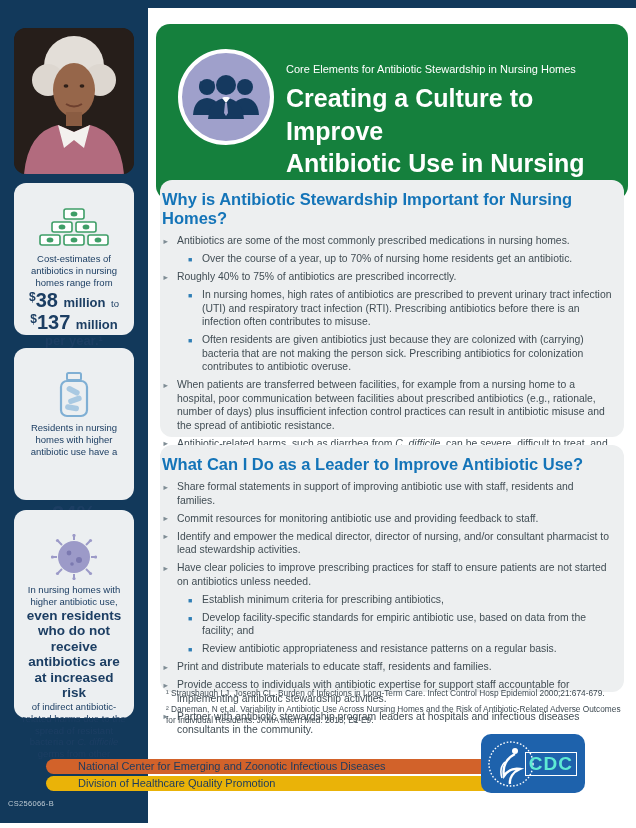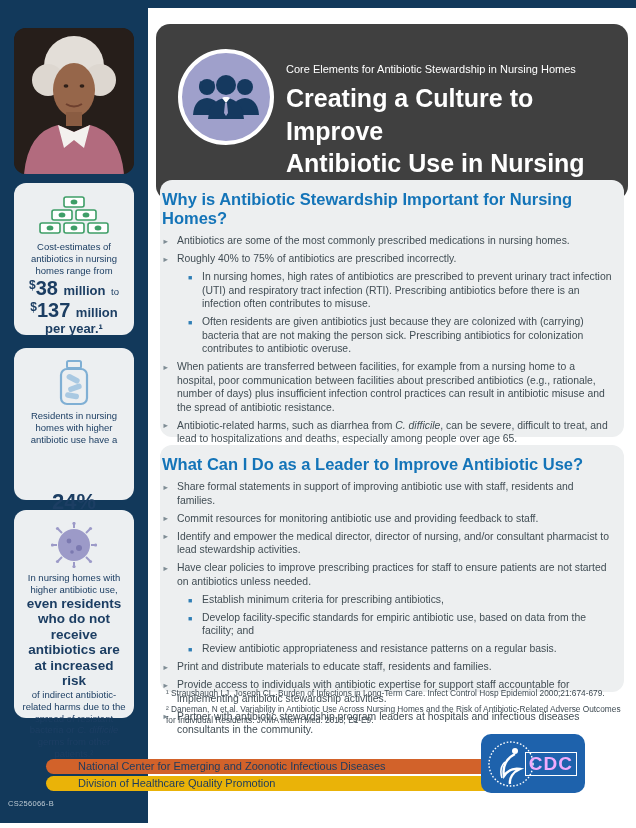--- a/index.html
+++ b/index.html
@@ -4,37 +4,37 @@
 <style>
   html,body{margin:0;padding:0;}
   body{width:636px;height:828px;position:relative;background:#fff;
        font-family:"Liberation Sans",sans-serif;overflow:hidden;}
 
   .topstrip{position:absolute;left:0;top:0;width:636px;height:8px;background:#12395B;}
   .sidebar{position:absolute;left:0;top:0;width:148px;height:823px;background:#12395B;}
 
   .photo-card{position:absolute;left:14px;top:28px;width:120px;height:146px;border-radius:12px;overflow:hidden;background:#241d1a;}
   .stat-card{position:absolute;left:14px;width:120px;background:#ECEFF1;border-radius:12px;
-             color:#1C3E63;text-align:center;box-sizing:border-box;padding:12px 7px;}
+             color:#1C3E63;text-align:center;box-sizing:border-box;padding:24px 7px;}
   #card-cost{top:183px;height:152px;}
   #card-risk{top:348px;height:152px;}
   #card-spread{top:510px;height:208px;}
   .stat-intro,.stat-outro{font-size:9.5px;line-height:1.25;}
   .stat-amount{font-size:20px;font-weight:bold;line-height:1.1;}
   .stat-amount .unit{font-size:13px;}
   .stat-amount .dollar{font-size:12px;vertical-align:6px;}
   .stat-amount .joiner{font-size:9.5px;font-weight:normal;}
   .stat-bignum{font-size:22px;font-weight:bold;line-height:1.05;margin-top:44px;}
   .stat-bold{font-size:13.5px;font-weight:bold;line-height:1.15;}
   .stat-suffix{font-size:13px;font-weight:bold;line-height:1.3;}
   .stat-icon{margin:0 auto 4px auto;display:block;}
 
   .code{position:absolute;left:8px;top:799px;color:#BCC9D2;font-size:7.5px;letter-spacing:.3px;}
 
-  .header-card{position:absolute;left:156px;top:24px;width:472px;height:176px;background:#404040;border-radius:14px;}
+  .header-card{position:absolute;left:156px;top:24px;width:472px;height:176px;background:#15803d;border-radius:14px;}
   .people-badge{position:absolute;left:22px;top:25px;width:88px;height:88px;border-radius:50%;
                 background:#9FA0CB;border:4px solid #fff;overflow:hidden;}
   .eyebrow{position:absolute;left:130px;top:39px;color:#fff;font-size:11px;}
   .hd-title{position:absolute;left:130px;top:58px;color:#fff;font-size:25px;font-weight:bold;line-height:1.3;}
 
   .panel{position:absolute;left:160px;width:464px;background:#EDEFF0;border-radius:12px;
          box-sizing:border-box;padding:8px 12px 6px 0;}
   #panel1{top:180px;height:257px;}
   #panel2{top:445px;height:247px;}
   .panel h2{color:#1474B8;font-size:16.5px;font-weight:bold;margin:2px 0 6px 2px;}
@@ -47,21 +47,21 @@
   .footnotes{position:absolute;left:166px;top:688px;width:460px;color:#3E4A52;font-size:8.3px;line-height:1.4;}
   .footnote{margin-bottom:4px;}
 
   .band{position:absolute;left:46px;width:448px;height:15px;border-radius:8px 0 0 8px;
         color:#1C3A5E;font-size:11px;line-height:15px;box-sizing:border-box;padding-left:32px;}
   #band1{top:759px;background:#D2622A;}
   #band2{top:776px;background:#eab308;}
 
   .cdc-logo{position:absolute;left:481px;top:734px;width:104px;height:59px;background:#1E62AC;
             border-radius:10px;z-index:5;}
-  .cdc-text{position:absolute;right:8px;top:18px;color:#f0abfc;font-weight:bold;font-size:19px;
+  .cdc-text{position:absolute;right:8px;top:18px;color:#5eead4;font-weight:bold;font-size:19px;
             letter-spacing:1px;border:1.5px solid #fff;padding:0 3px;line-height:22px;}
   i{}
 </style>
 </head>
 <body>
 
 <div class="topstrip"></div>
 <div class="sidebar">
 
   <div class="photo-card">
@@ -178,20 +178,24 @@
     <div>Antibiotic Use in Nursing Homes</div>
   </div>
 </div>
 
 <div class="panel" id="panel1">
   <h2>Why is Antibiotic Stewardship Important for Nursing Homes?</h2>
   <div class="item l1">
       <span class="bullet">►</span>
       <span>Antibiotics are some of the most commonly prescribed medications in nursing homes.</span>
     </div>
+  <div class="item l2">
+      <span class="bullet">■</span>
+      <span>Over the course of a year, up to 70% of nursing home residents get an antibiotic.</span>
+    </div>
   <div class="item l1">
       <span class="bullet">►</span>
       <span>Roughly 40% to 75% of antibiotics are prescribed incorrectly.</span>
     </div>
   <div class="item l2">
       <span class="bullet">■</span>
       <span>In nursing homes, high rates of antibiotics are prescribed to prevent urinary tract infection (UTI) and respiratory tract infection (RTI). Prescribing antibiotics before there is an infection often contributes to misuse.</span>
     </div>
   <div class="item l2">
       <span class="bullet">■</span>

